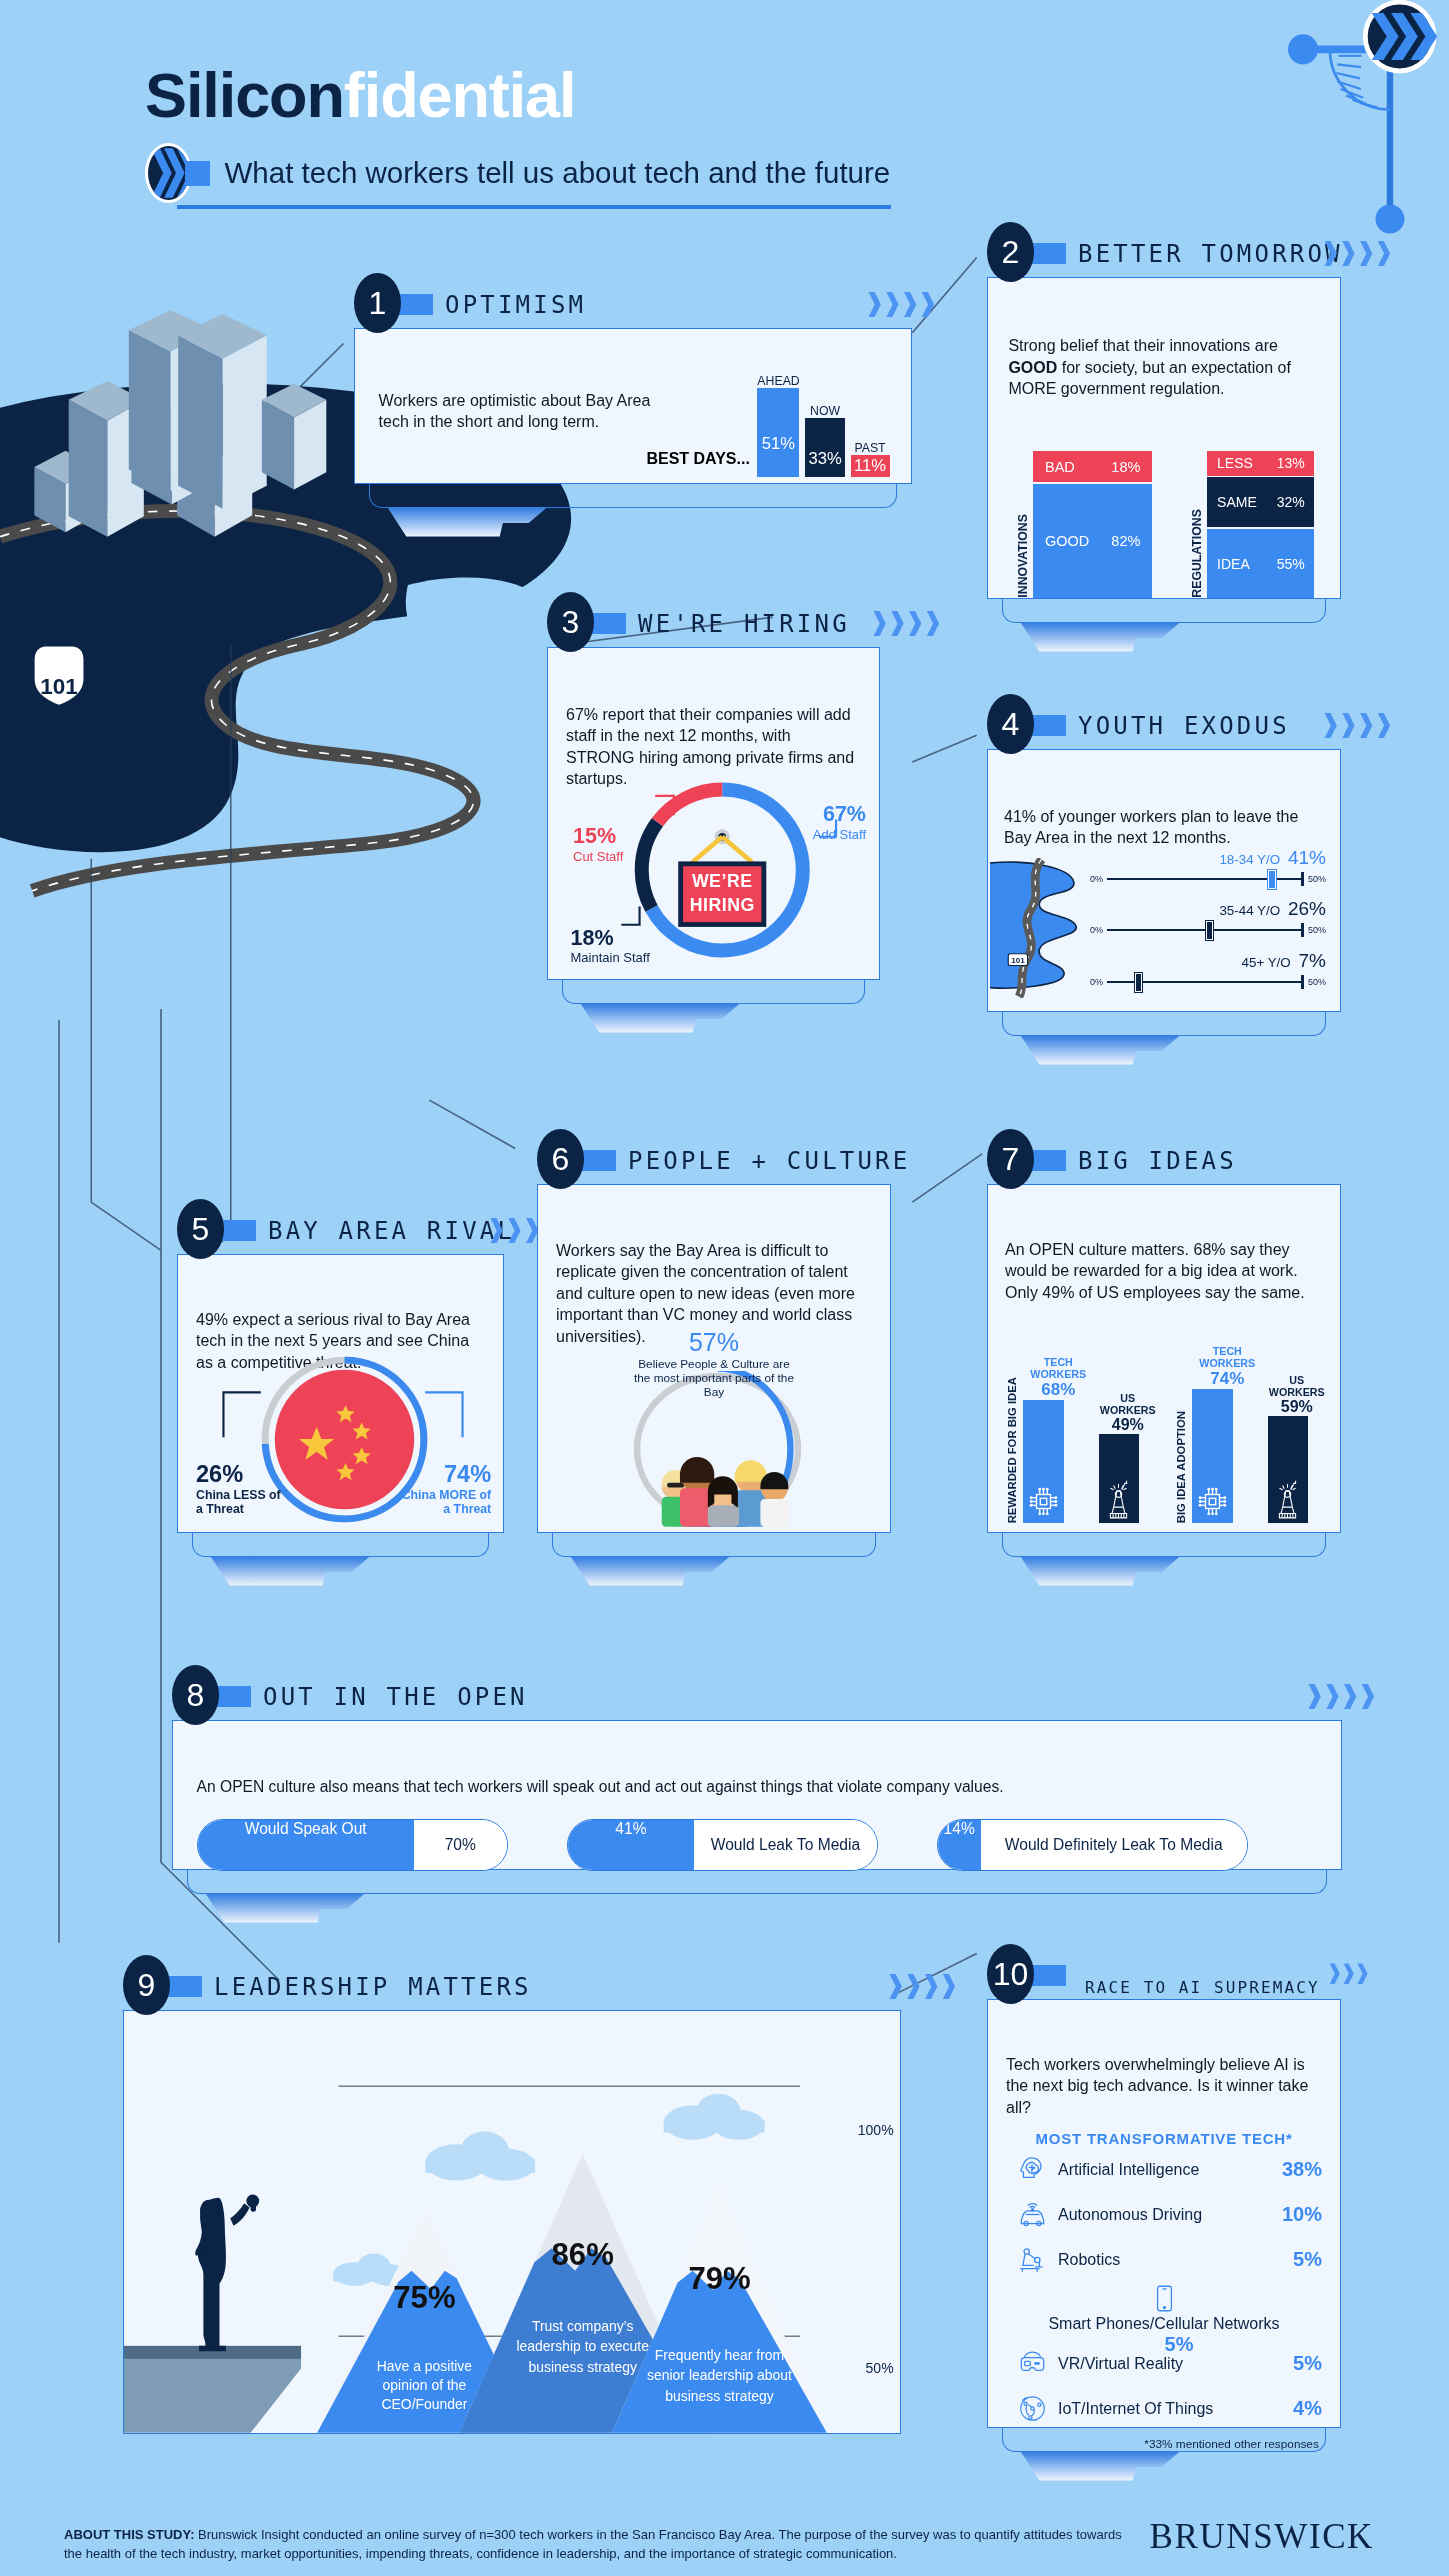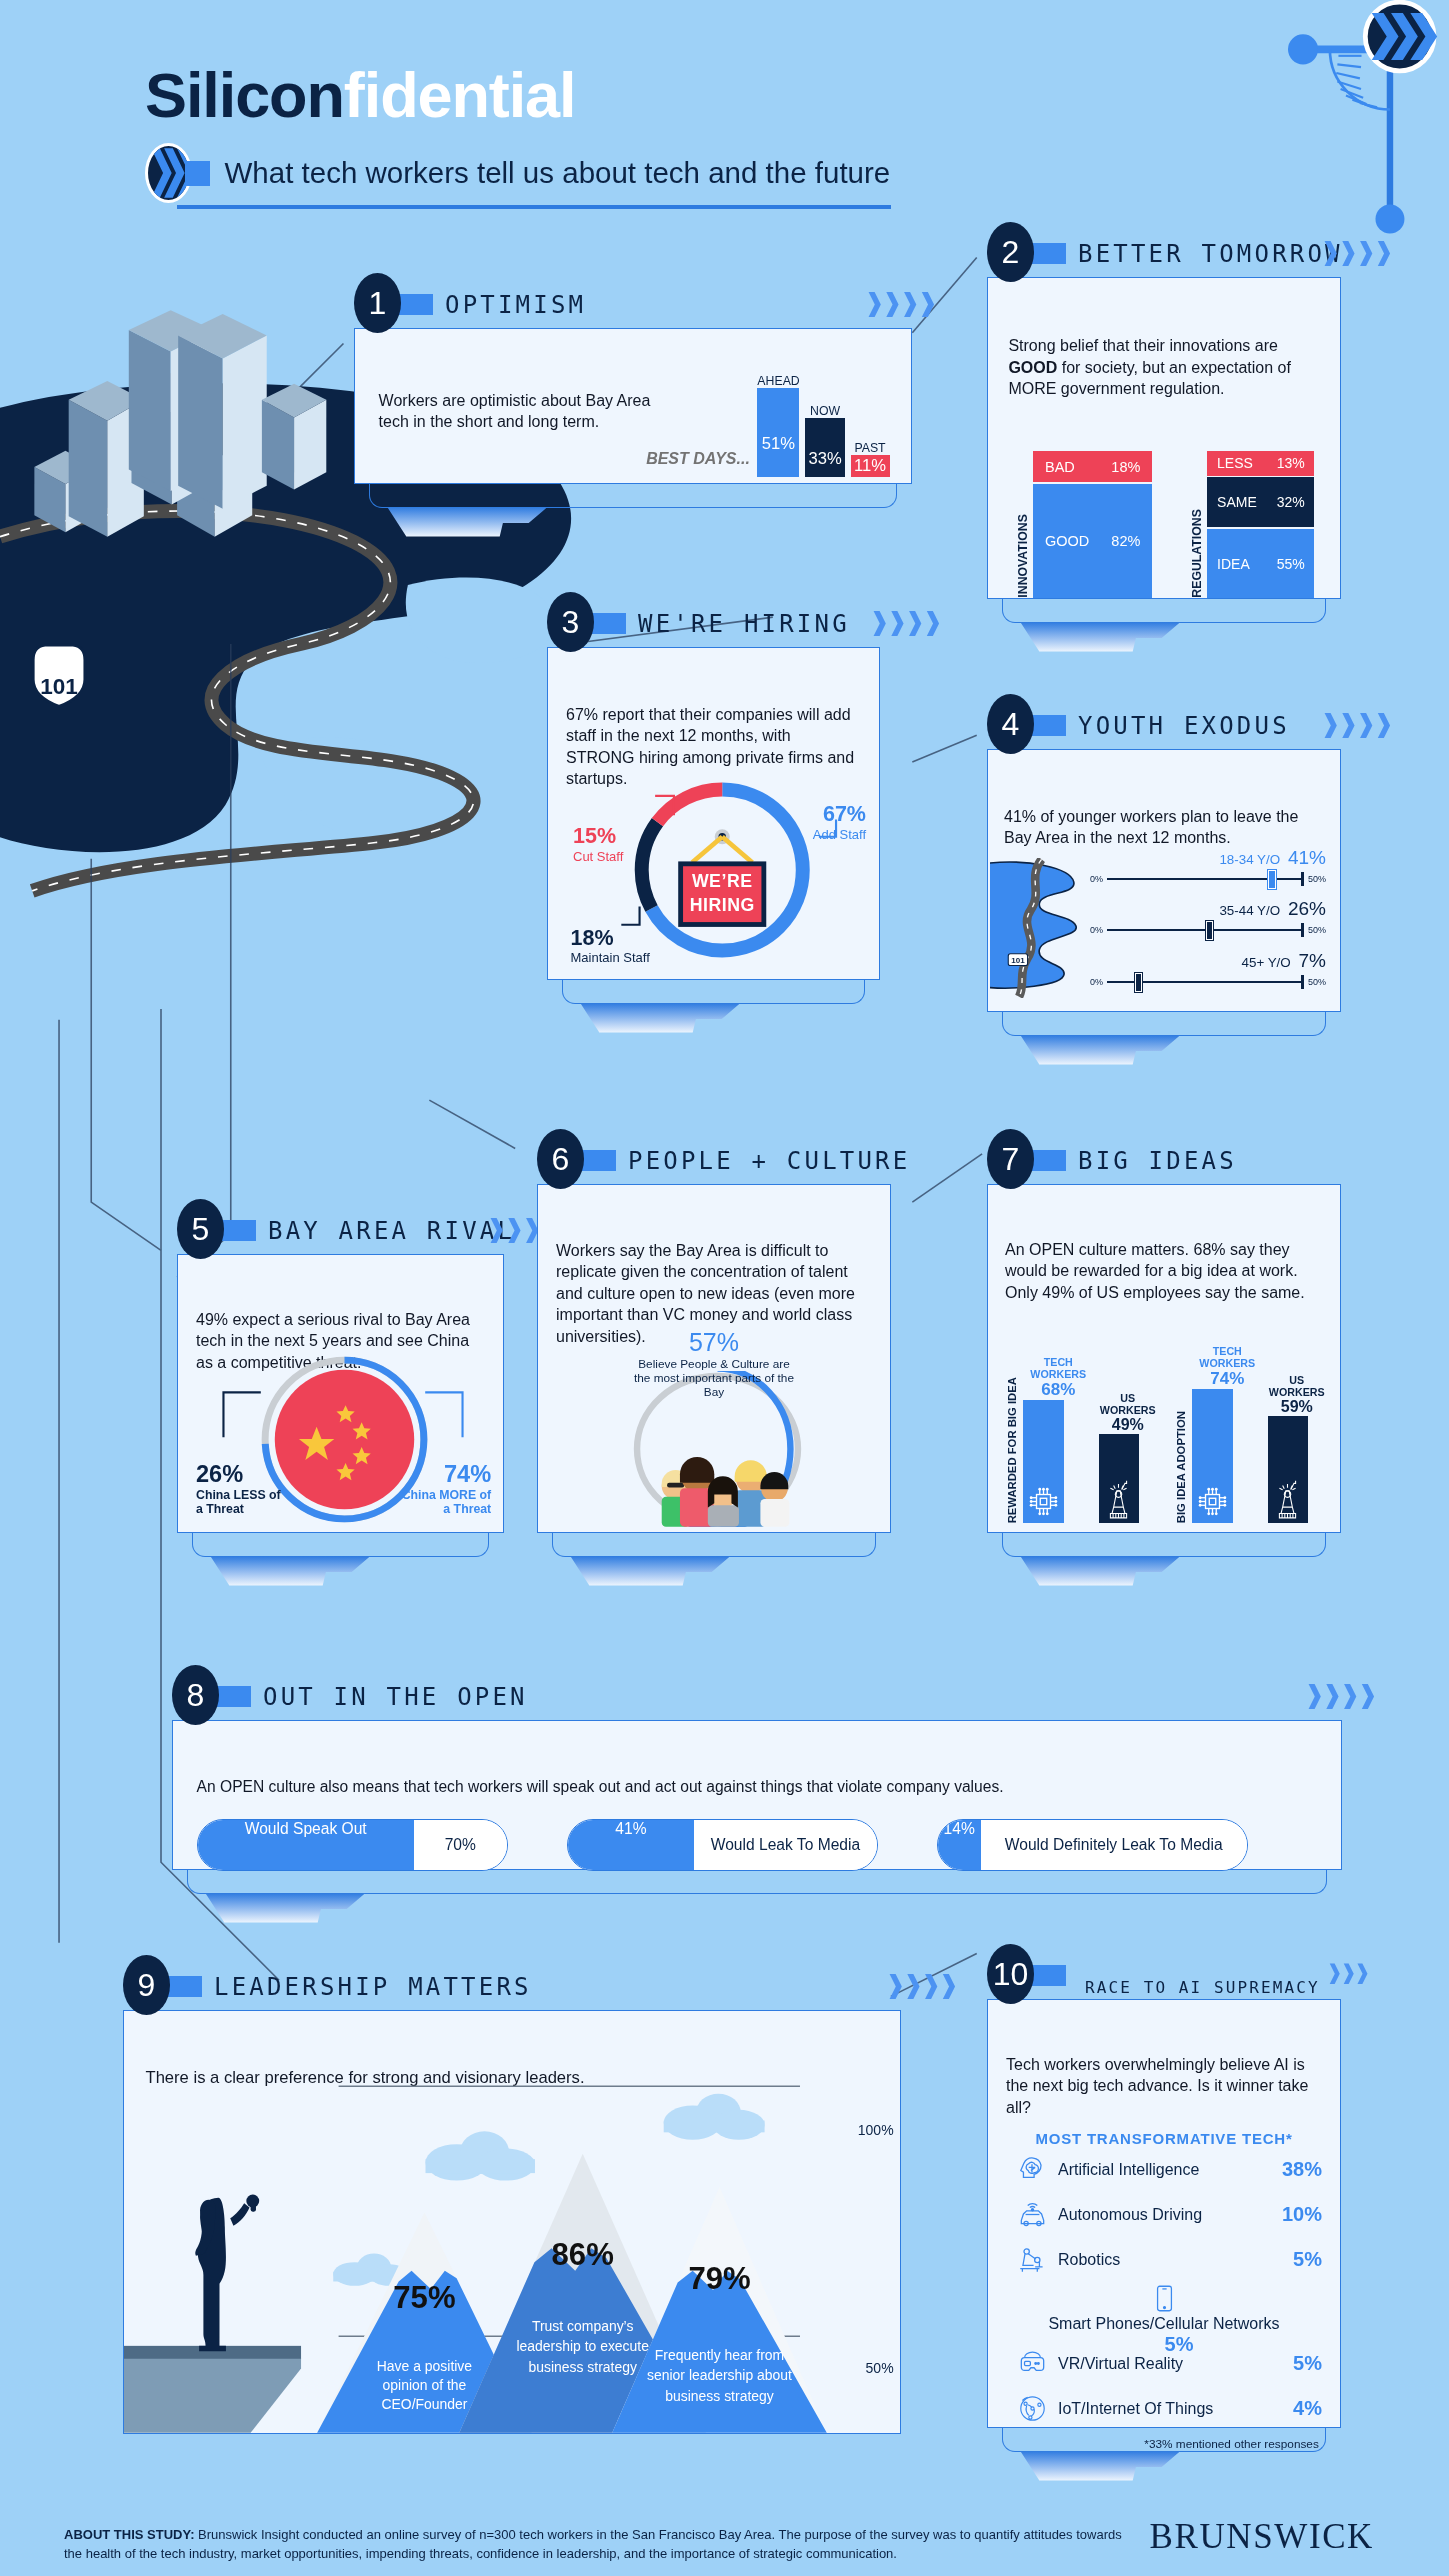--- a/index.html
+++ b/index.html
@@ -203,21 +203,21 @@
 <div class="sec" style="left:354px; top:282px; width:558px;">
   <div class="sec-head">
     <div class="num">1</div>
     <div class="tag"></div>
     <div class="sec-title">OPTIMISM</div>
     <div class="chevglyph" style="position:absolute; left:510px; top:7.5px;">❱❱❱❱</div>
   </div>
   <div class="card" style="height:156px; padding:22.5px 23.6px;">
     <div class="body-txt" style="width:279px;">Workers are optimistic about Bay Area tech in the short and long term.</div>
     <div style="position:absolute; right:21.5px; bottom:6.4px; display:flex; align-items:flex-end; gap:7.5px;">
-      <div style="font-size:16px; font-weight:700; color:#737373; margin-bottom:8.6px;font-style:italic;">BEST DAYS...</div>
+      <div style="font-size:16px; font-weight:700; color:#000000; margin-bottom:8.6px;">BEST DAYS...</div>
       <div style="display:flex; align-items:flex-end; gap:5.4px;">
         <div>
           <div class="barlabel">AHEAD</div>
           <div style="width:42px;height:89px;background:#3B8AEF;display:flex;align-items:flex-end;justify-content:center;padding-bottom:22.5px;">
             <span class="barval">51%</span>
               </div>
         </div>
         <div>
           <div class="barlabel">NOW</div>
           <div style="width:40px;height:59px;background:#0B2345;display:flex;align-items:flex-end;justify-content:center;padding-bottom:7.5px;">
@@ -658,21 +658,20 @@
 </div>
 
 <div class="sec" style="left:123px; top:1964px; width:778px;">
   <div class="sec-head">
     <div class="num">9</div>
     <div class="tag"></div>
     <div class="sec-title">LEADERSHIP MATTERS</div>
     <div class="chevglyph" style="position:absolute; left:762px; top:7.5px;">❱❱❱❱</div>
   </div>
   <div class="card" style="height:424px; padding:18px 21.5px; overflow:hidden;">
-    <div class="body-txt" style="font-size:16.6px;">There is a clear preference for strong and visionary leaders.</div>
     <svg viewBox="0 0 1370 700" width="735" height="376" style="position:absolute;left:0;bottom:0;">
 
       <g fill="#B9DDF9">
         <ellipse cx="620" cy="196" rx="58" ry="34"></ellipse>
             <ellipse cx="672" cy="178" rx="46" ry="40"></ellipse>
             <ellipse cx="712" cy="200" rx="54" ry="30"></ellipse>
             <rect x="562" y="190" width="204" height="26"></rect>
         <ellipse cx="1060" cy="122" rx="54" ry="32"></ellipse>
             <ellipse cx="1108" cy="104" rx="42" ry="36"></ellipse>
             <ellipse cx="1146" cy="126" rx="48" ry="28"></ellipse>

